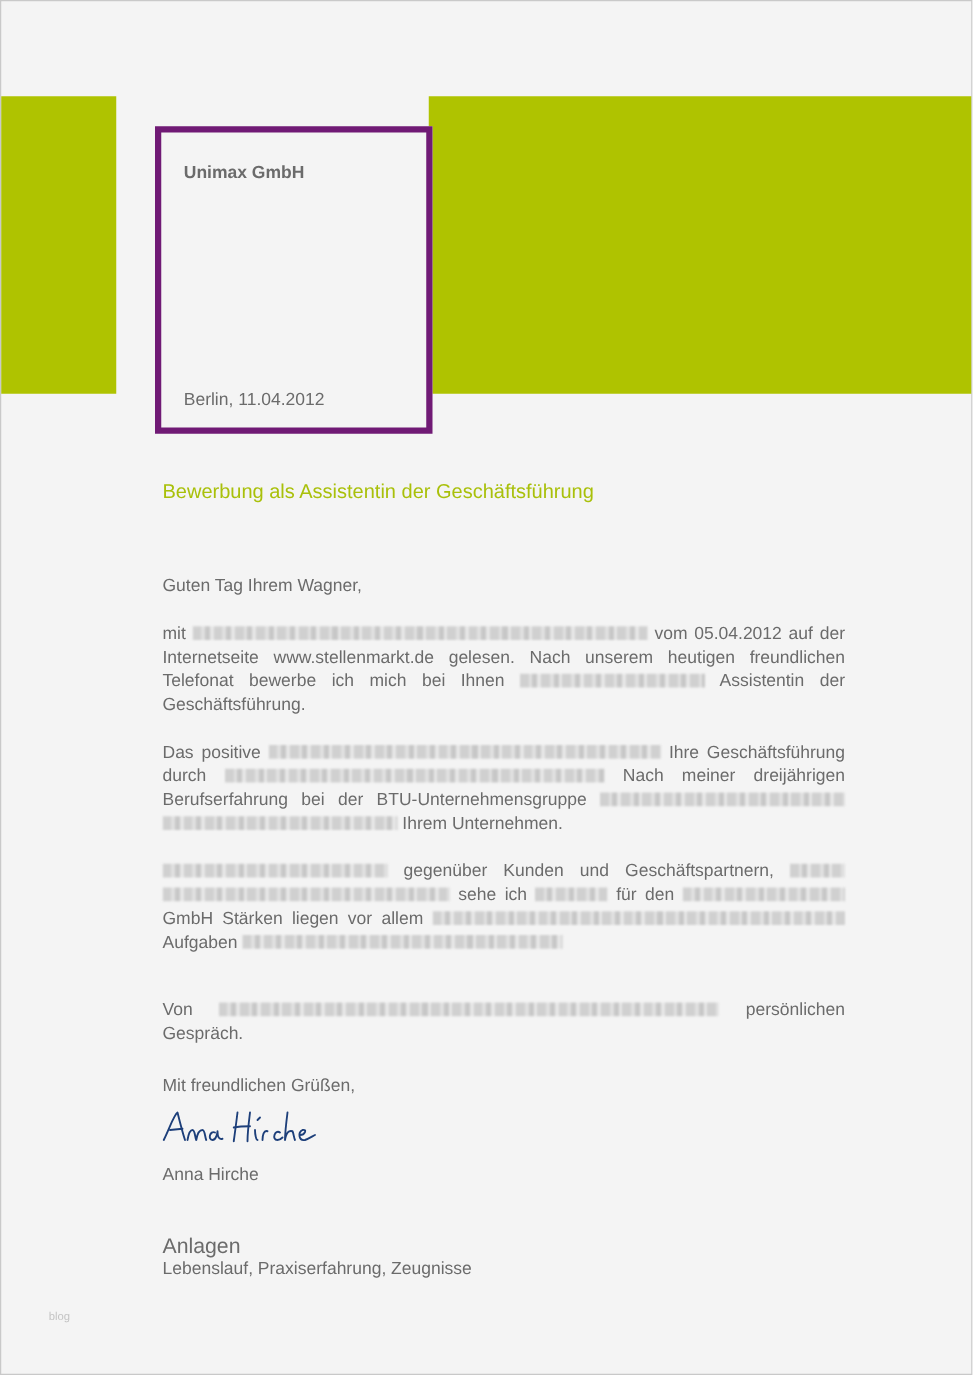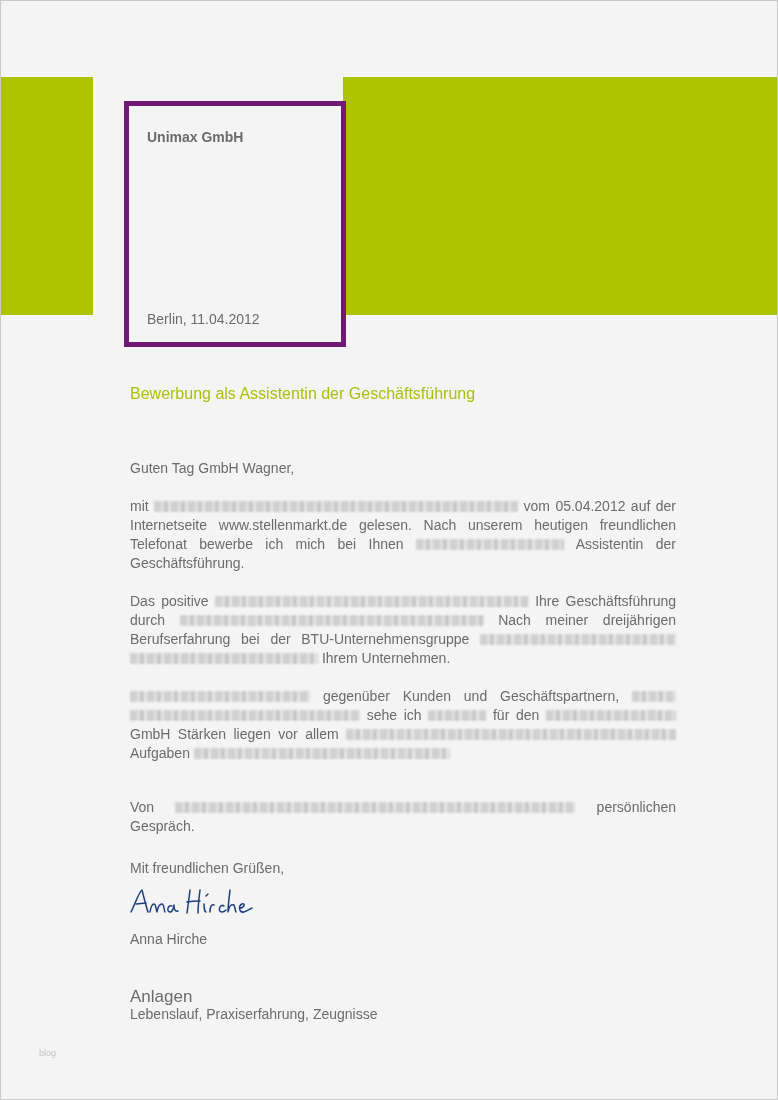--- a/index.html
+++ b/index.html
@@ -72,21 +72,21 @@
 <div class="green-left"></div>
 <div class="green-right"></div>
 
 <div class="address-box">
   <div class="company">Unimax GmbH</div>
   <div class="date">Berlin, 11.04.2012</div>
 </div>
 
 <div class="subject">Bewerbung als Assistentin der Geschäftsführung</div>
 
-<div class="salutation">Guten Tag GmbH Wagner,</div>
+<div class="salutation">Guten Tag Ihrem Wagner,</div>
 
 <div class="para" style="top:497px;">
   <span>mit</span>
   <span class="blur" style="width:364px;"></span>
   <span>vom 05.04.2012 auf der Internetseite www.stellenmarkt.de gelesen. Nach unserem heutigen freundlichen Telefonat bewerbe ich mich bei Ihnen</span>
   <span class="blur" style="width:148px;"></span>
   <span>Assistentin der Geschäftsführung.</span>
 </div>
 
 <div class="para" style="top:592px;">

